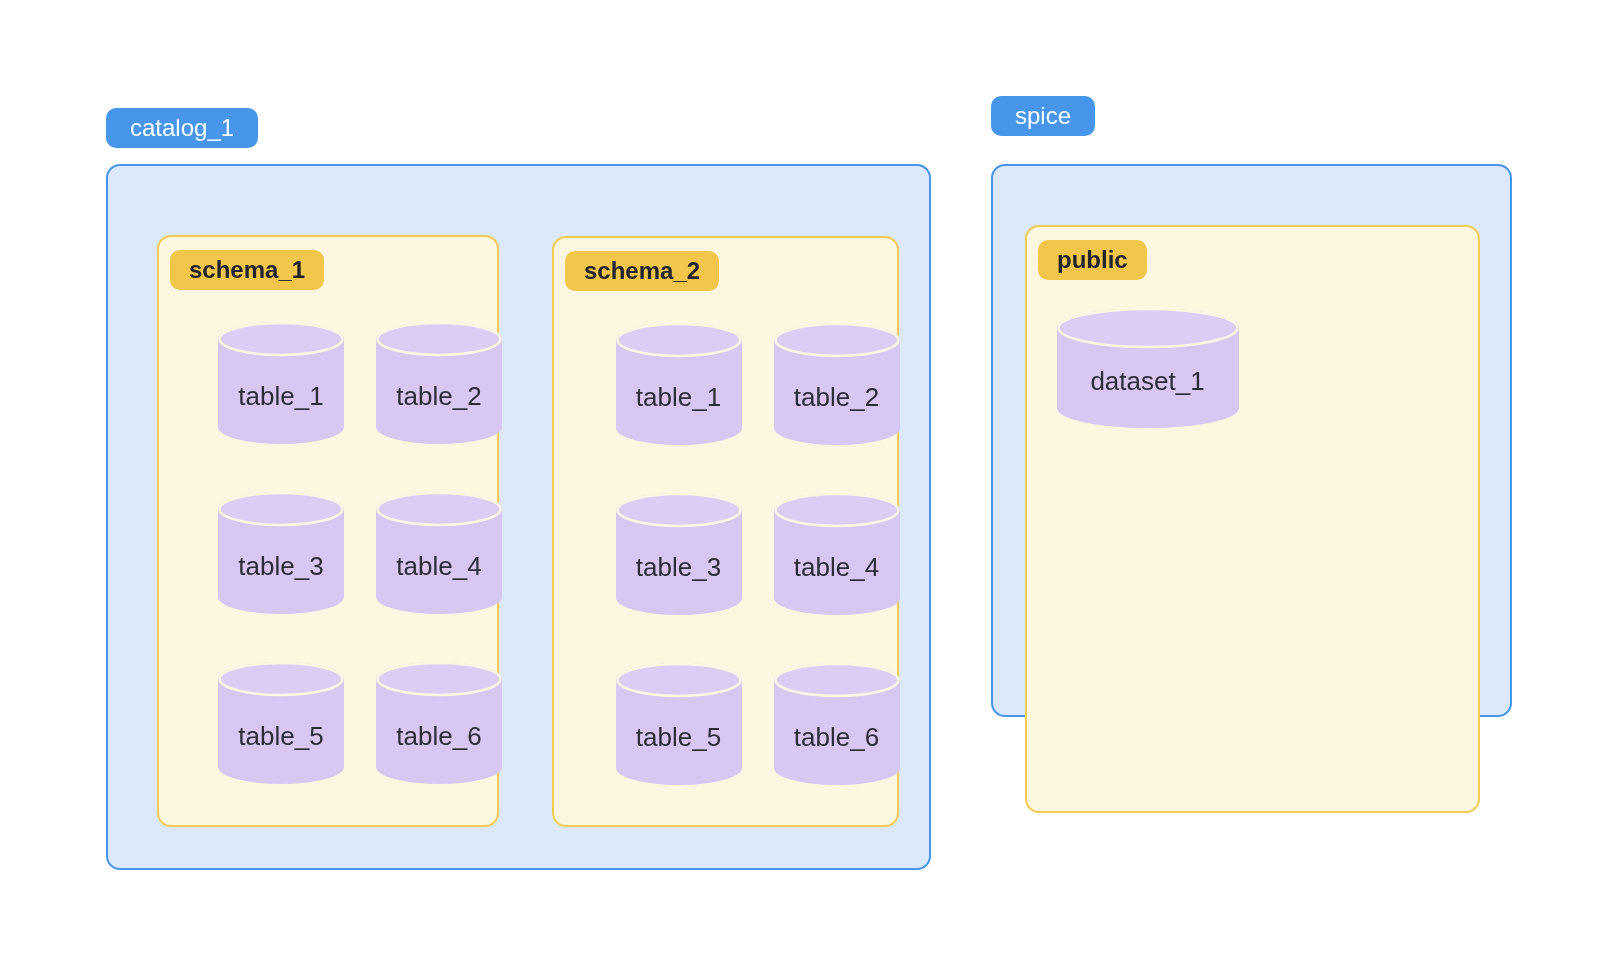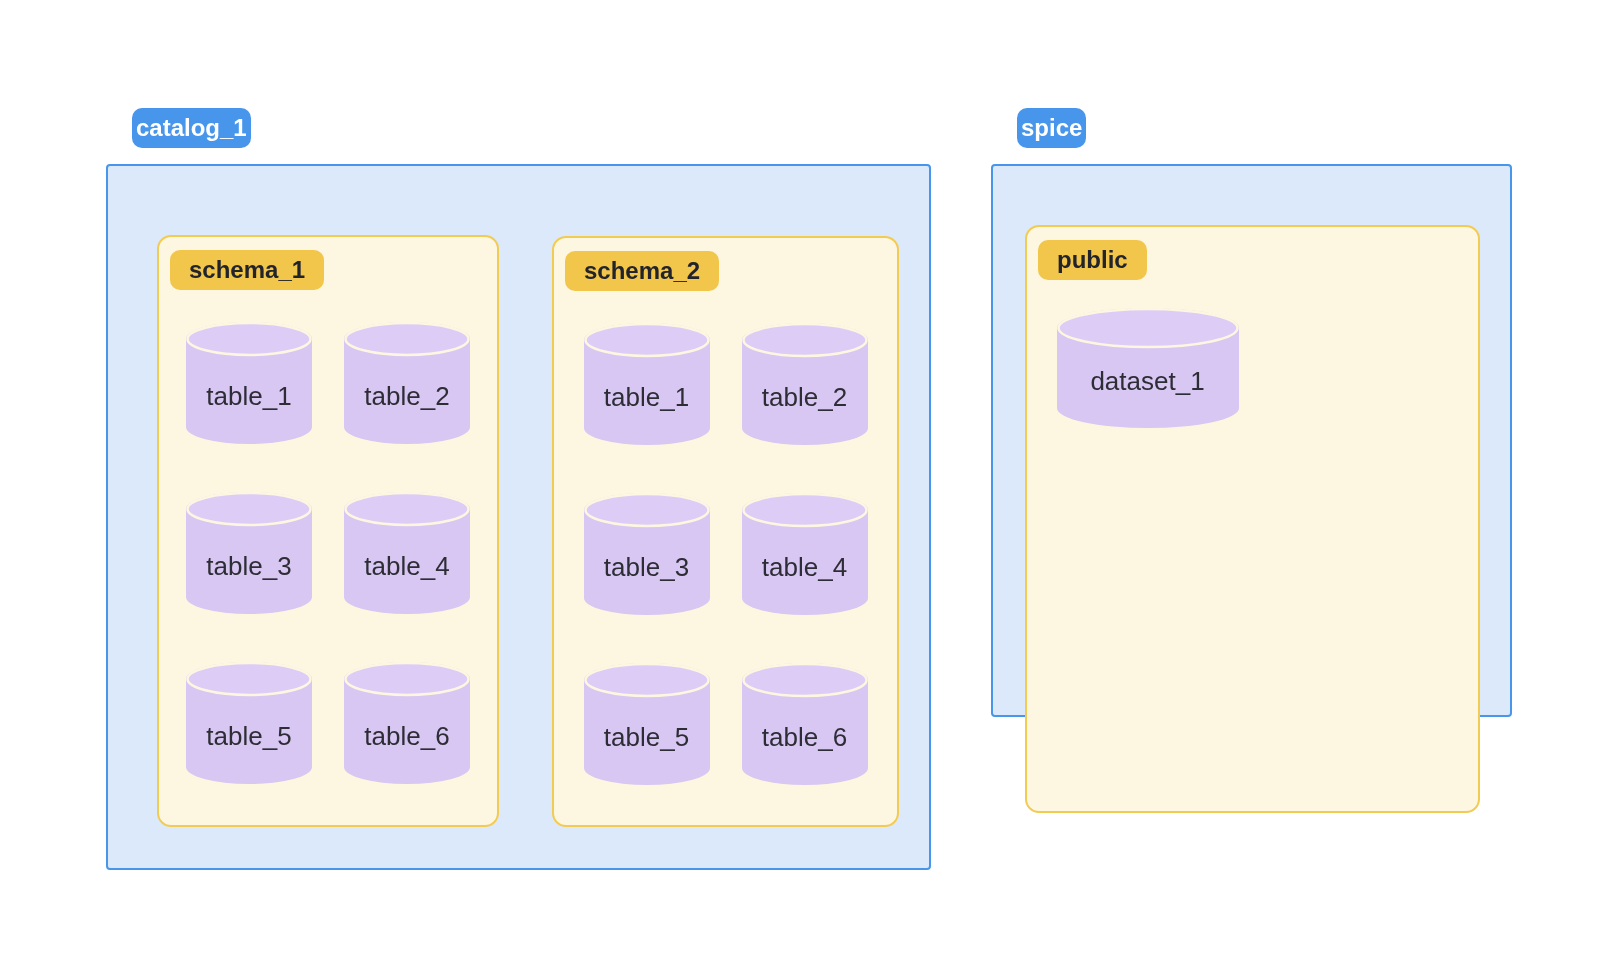--- a/index.html
+++ b/index.html
@@ -10,35 +10,34 @@
     background: #ffffff;
     font-family: "Liberation Sans", sans-serif;
     overflow: hidden;
   }
   
   .pill-blue {
     position: absolute;
     background: var(--blue, #4796EC);
     color: var(--label-text, #ffffff);
     font-size: 24px;
-    font-weight: bold;
+    font-weight: normal;
     line-height: 26px;
-    padding: 7px 4px;
+    padding: 7px 24px;
     border-radius: 10px;
-    margin-left: 26px;
   }
   #catalog-label { left: 106px; top: 108px; }
-  #spice-label   { left: 991px; top: 108px; }
+  #spice-label   { left: 991px; top: 96px; }
 
   
   .container-blue {
     position: absolute;
     background: var(--blue-bg, #DCE9FB);
     border: 2px solid var(--blue, #4796EC);
-    border-radius: 4px;
+    border-radius: 14px;
     box-sizing: border-box;
   }
   #catalog-container { left: 106px; top: 164px; width: 825px; height: 706px; }
   #spice-container   { left: 991px; top: 164px; width: 521px; height: 553px; padding-left: 44px; }
 
   
   .schema-box {
     position: absolute;
     background: var(--cream, #FDF6E1);
     border: 2px solid var(--gold-border, #F2CB52);
@@ -63,21 +62,21 @@
     margin: 13px 0 0 11px;
   }
 
   
   .cyl-grid { display: grid; justify-content: center; }
   .grid-tables   { grid-template-columns: repeat(2, 126px); column-gap: 32px; row-gap: 48px; margin-top: 32px; }
   .grid-datasets { grid-template-columns: repeat(2, 182px); column-gap: 28px; row-gap: 52px; margin-top: 28px; }
 
   
   .cyl { position: relative; }
-  .cyl-table   { width: 126px; height: 122px; }
+  .cyl-table   { width: 126px; height: 122px; margin-left: 32px; }
   .cyl-dataset { width: 182px; height: 120px; }
   .cyl svg { position: absolute; inset: 0; width: 100%; height: 100%; display: block; }
   .cyl-body-fill { fill: var(--cyl-body, #D8C6F3); }
   .cyl-top-fill  {
     fill: var(--cyl-top, #DDCDF6);
     stroke: var(--cream, #FDF6E1);
     stroke-width: 2.5px;
   }
   .cyl-label {
     position: absolute;

